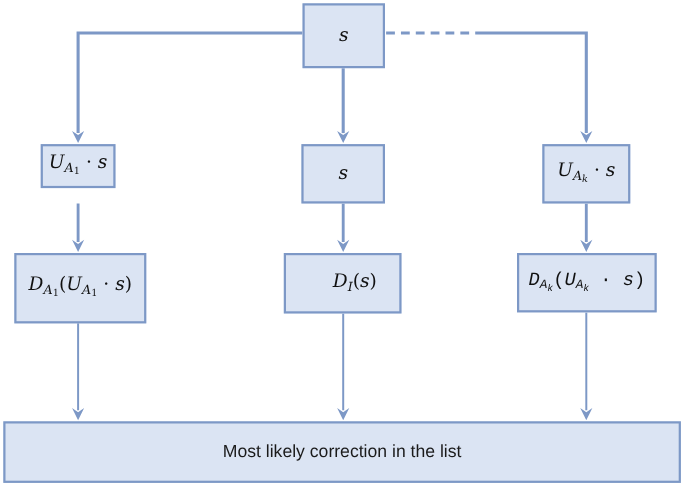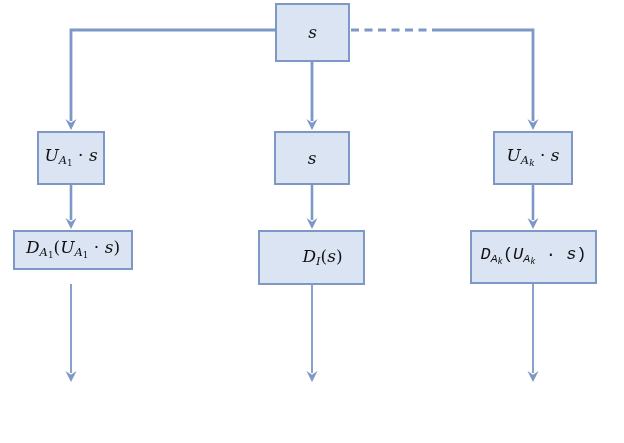--- a/index.html
+++ b/index.html
@@ -50,24 +50,24 @@
     color: #1a1a1a;
   }
   
   .m-t   { font-style: italic; }
   .m-o   { font-style: normal; }
   .m-s1  { font-style: italic; font-size: 0.68em; vertical-align: -0.28em; }
   .m-s2  { font-style: normal; font-size: 0.52em; vertical-align: -0.62em; }
   .m-s2i { font-style: italic; font-size: 0.52em; vertical-align: -0.62em; }
   
   .n-source     { left: 275px; top: 3px;   width: 75px;  height: 59px; }
-  .n-mid-left   { left: 37px;  top: 131px; width: 68px;  height: 54px; }
+  .n-mid-left   { left: 37px;  top: 131px; width: 68px;  height: 40px; }
   .n-mid-center { left: 274px; top: 131px; width: 76px;  height: 54px; }
   .n-mid-right  { left: 493px; top: 131px; width: 80px;  height: 54px; }
-  .n-dec-left   { left: 13px;  top: 230px; width: 120px; height: 40px; }
+  .n-dec-left   { left: 13px;  top: 230px; width: 120px; height: 64px; }
   .n-dec-center { left: 258px; top: 230px; width: 107px; height: 55px; padding-left: 22px; }
   .n-dec-right  { left: 470px; top: 230px; width: 127px; height: 54px; font-family: Liberation Mono, monospace; }
   .n-result     { left: 3px;   top: 383px; width: 616px; height: 56px; }
 </style>
 </head>
 <body>
 
 <div class="canvas">
 
   <svg class="connectors" viewBox="0 0 624 443" xmlns="http://www.w3.org/2000/svg">
@@ -122,14 +122,17 @@
   </div>
 
   <div class="node n-dec-center">
     <span class="math"><span class="m-t">D</span><span class="m-s1">I</span><span class="m-o">(</span><span class="m-t">s</span><span class="m-o">)</span></span>
   </div>
 
   <div class="node n-dec-right">
     <span class="math"><span class="m-t">D</span><span class="m-s1">A</span><span class="m-s2i">k</span><span class="m-o">(</span><span class="m-t">U</span><span class="m-s1">A</span><span class="m-s2i">k</span><span class="m-o"> · </span><span class="m-t">s</span><span class="m-o">)</span></span>
   </div>
 
+  <div class="node result n-result">
+    <span>Most likely correction in the list</span>
+  </div>
 
 </div>
 
 </body></html>

